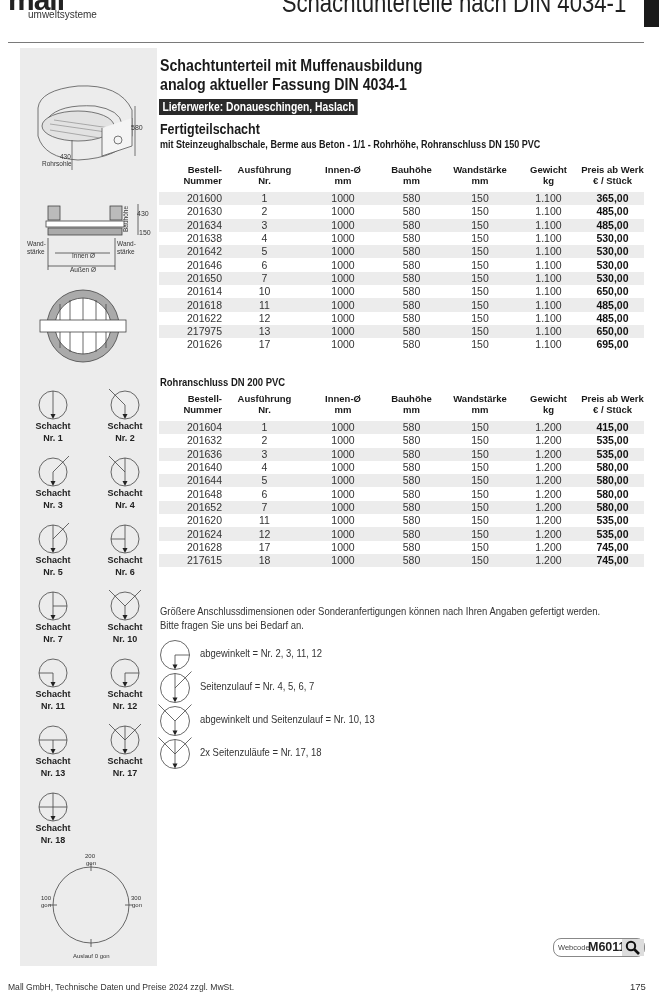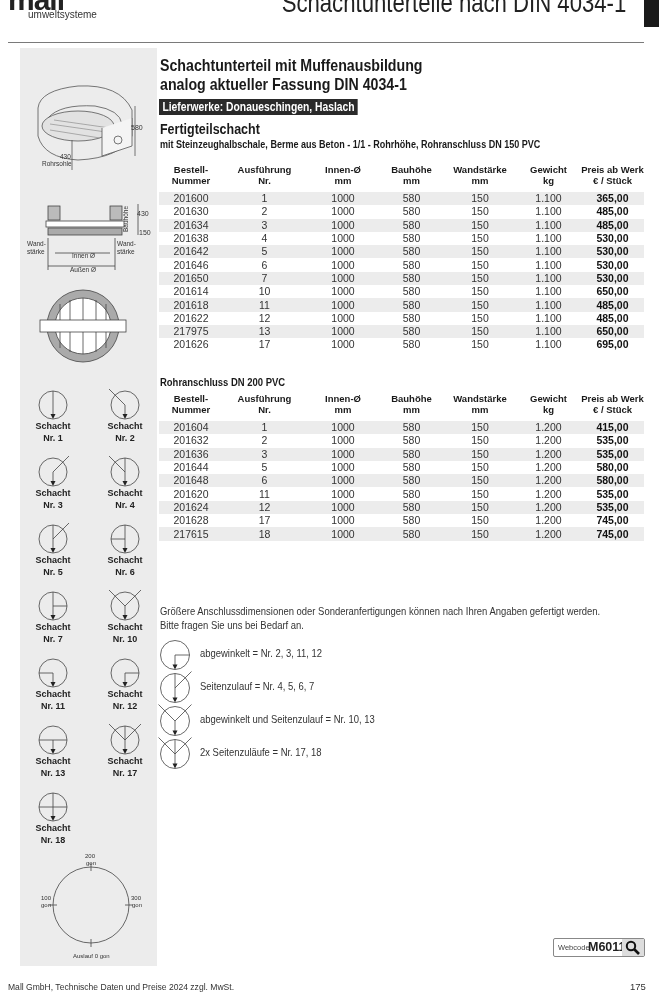--- a/index.html
+++ b/index.html
@@ -18,32 +18,32 @@
   .h1{left:160px;top:56px;font-size:16.5px;font-weight:bold;line-height:19px;transform:scaleX(0.86);transform-origin:left top;white-space:nowrap;}
   .badge{left:159px;top:99px;background:#2a2a2a;color:#fff;font-size:12px;font-weight:bold;padding:1px 4px;transform:scaleX(0.86);transform-origin:left top;white-space:nowrap;line-height:14px;}
   .h2{left:160px;top:121px;font-size:14.5px;font-weight:bold;transform:scaleX(0.86);transform-origin:left top;white-space:nowrap;}
   .sub{left:160px;top:138px;font-size:10.5px;font-weight:bold;transform:scaleX(0.86);transform-origin:left top;white-space:nowrap;}
   .h3{left:160px;top:376px;font-size:11px;font-weight:bold;transform:scaleX(0.86);transform-origin:left top;white-space:nowrap;}
   table.pt{position:absolute;left:159px;width:485px;border-collapse:collapse;font-size:10.5px;}
   table.pt th{font-weight:bold;font-size:9.5px;line-height:11px;padding:0 0 6px 0;vertical-align:top;}
   table.pt td{height:13.3px;line-height:13px;padding:0;color:#333;}
   table.pt tbody tr:nth-child(odd) td{background:#ececec;}
   table.pt td.price{font-weight:bold;color:#111;}
-  .c1{text-align:center;width:62px;padding-left:1px!important;}
+  .c1{text-align:right;width:62px;padding-left:1px!important;}
   .c2{text-align:center;width:85px;}
   .c3{text-align:center;width:72px;}
   .c4{text-align:center;width:65px;}
   .c5{text-align:center;width:72px;}
   .c6{text-align:center;width:65px;}
   .c7{text-align:center;}
   .note{left:160px;top:605px;font-size:10.5px;line-height:13.5px;color:#333;transform:scaleX(0.9);transform-origin:left top;white-space:nowrap;}
   .legend-item{left:158px;position:absolute;height:32px;width:400px;}
   .legend-item svg{position:absolute;left:0;top:0;}
   .legend-item span{position:absolute;left:42px;top:9px;font-size:10.5px;color:#333;transform:scaleX(0.9);transform-origin:left top;white-space:nowrap;}
-  .webcode{left:553px;top:938px;width:90px;height:17px;border:1px solid #888;background:#fff;border-radius:2px;}
+  .webcode{left:553px;top:938px;width:90px;height:17px;border:1px solid #888;background:#fff;border-radius:8px;}
   .webcode .lbl{position:absolute;left:4px;top:4px;font-size:7.5px;color:#444;}
   .webcode .code{position:absolute;left:34px;top:1px;font-size:12.5px;font-weight:bold;color:#222;}
   .webcode .sbtn{position:absolute;right:0;top:0;width:22px;height:17px;background:#ddd;}
   .footer{left:8px;top:981px;font-size:9.5px;color:#333;transform:scaleX(0.9);transform-origin:left top;white-space:nowrap;}
   .pagenum{left:630px;top:981px;font-size:9.5px;color:#333;}
   .cap{font-family:"Liberation Sans",sans-serif;font-weight:bold;font-size:9px;fill:#222;}
 </style>
 </head>
 <body>
 
@@ -475,31 +475,49 @@
       <tr>
         <td class="c1">201636</td>
         <td class="c2">3</td>
         <td class="c3">1000</td>
         <td class="c4">580</td>
         <td class="c5">150</td>
         <td class="c6">1.200</td>
         <td class="c7 price">535,00</td>
       </tr>
       <tr>
+        <td class="c1">201640</td>
+        <td class="c2">4</td>
+        <td class="c3">1000</td>
+        <td class="c4">580</td>
+        <td class="c5">150</td>
+        <td class="c6">1.200</td>
+        <td class="c7 price">580,00</td>
+      </tr>
+      <tr>
         <td class="c1">201644</td>
         <td class="c2">5</td>
         <td class="c3">1000</td>
         <td class="c4">580</td>
         <td class="c5">150</td>
         <td class="c6">1.200</td>
         <td class="c7 price">580,00</td>
       </tr>
       <tr>
         <td class="c1">201648</td>
         <td class="c2">6</td>
+        <td class="c3">1000</td>
+        <td class="c4">580</td>
+        <td class="c5">150</td>
+        <td class="c6">1.200</td>
+        <td class="c7 price">580,00</td>
+      </tr>
+      <tr>
+        <td class="c1">201652</td>
+        <td class="c2">7</td>
         <td class="c3">1000</td>
         <td class="c4">580</td>
         <td class="c5">150</td>
         <td class="c6">1.200</td>
         <td class="c7 price">580,00</td>
       </tr>
       <tr>
         <td class="c1">201620</td>
         <td class="c2">11</td>
         <td class="c3">1000</td>

